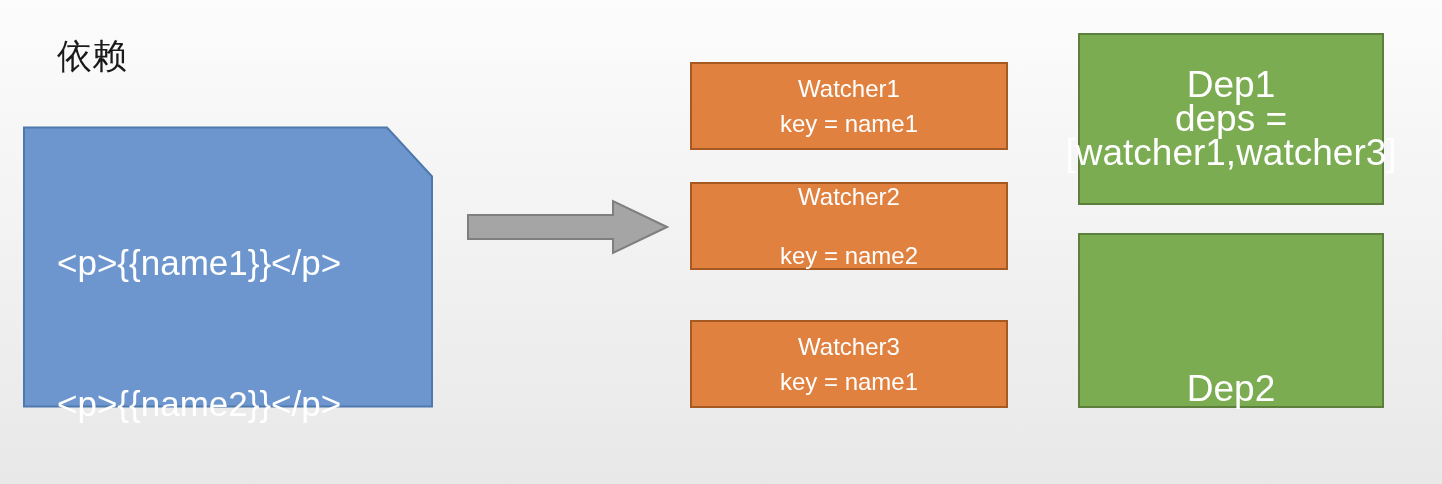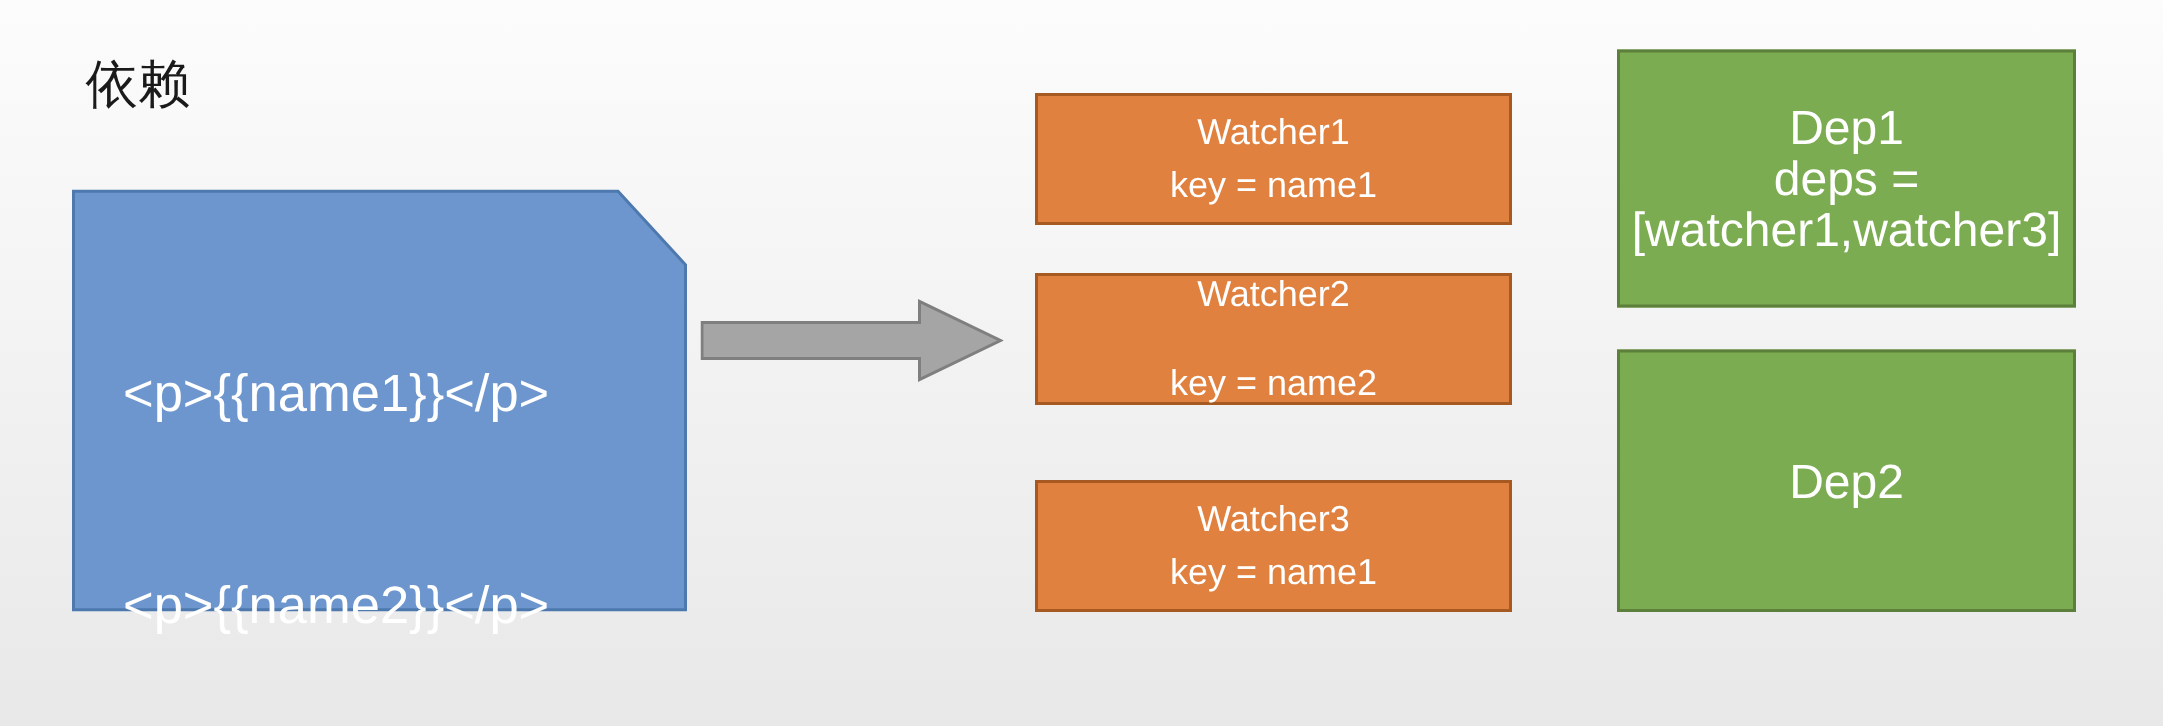--- a/index.html
+++ b/index.html
@@ -19,21 +19,21 @@
   
   .diagram-label {
     font-size: 35px;
     color: var(--label-text, #1a1a1a);
     white-space: nowrap;
   }
   .dep-label   { left: 57px;  top: 33px;  }
   .collect-label { left: 519px; top: 150px; }
 
   
-  .template-box { left: 23px; top: 88px; width: 410px; height: 358px; margin-left: 25px; }
+  .template-box { left: 23px; top: 88px; width: 410px; height: 358px; }
   .template-box svg { display: block; width: 100%; height: 100%; }
   .template-shape {
     fill: var(--blue-fill, #6c96cd);
     stroke: var(--blue-border, #4e79ae);
     stroke-width: 2;
   }
   .code-lines {
     position: absolute;
     left: 34px;
     top: 57px;
@@ -72,30 +72,30 @@
   .watcher-2 { top: 182px; gap: 24px; }
   .watcher-3 { top: 302px; margin-top: 18px; }
 
   
   .dep-box {
     left: 1078px;
     width: 306px;
     background: var(--green-fill, #7cac51);
     border: 2px solid var(--green-border, #5c7f3b);
     color: var(--box-text, #ffffff);
-    font-size: 32px;
+    font-size: 37px;
     line-height: 34px;
     display: flex;
     flex-direction: column;
     align-items: center;
     justify-content: center;
     text-align: center;
   }
   .dep-1 { top: 33px;  height: 172px; }
-  .dep-2 { top: 233px; height: 175px; }
+  .dep-2 { top: 233px; height: 175px; justify-content: flex-end; }
 </style>
 </head>
 <body>
 
 <div class="stage">
 
   <div class="abs diagram-label dep-label">依赖</div>
 
   <div class="abs template-box">
     <svg viewBox="0 0 410 281" aria-hidden="true">

